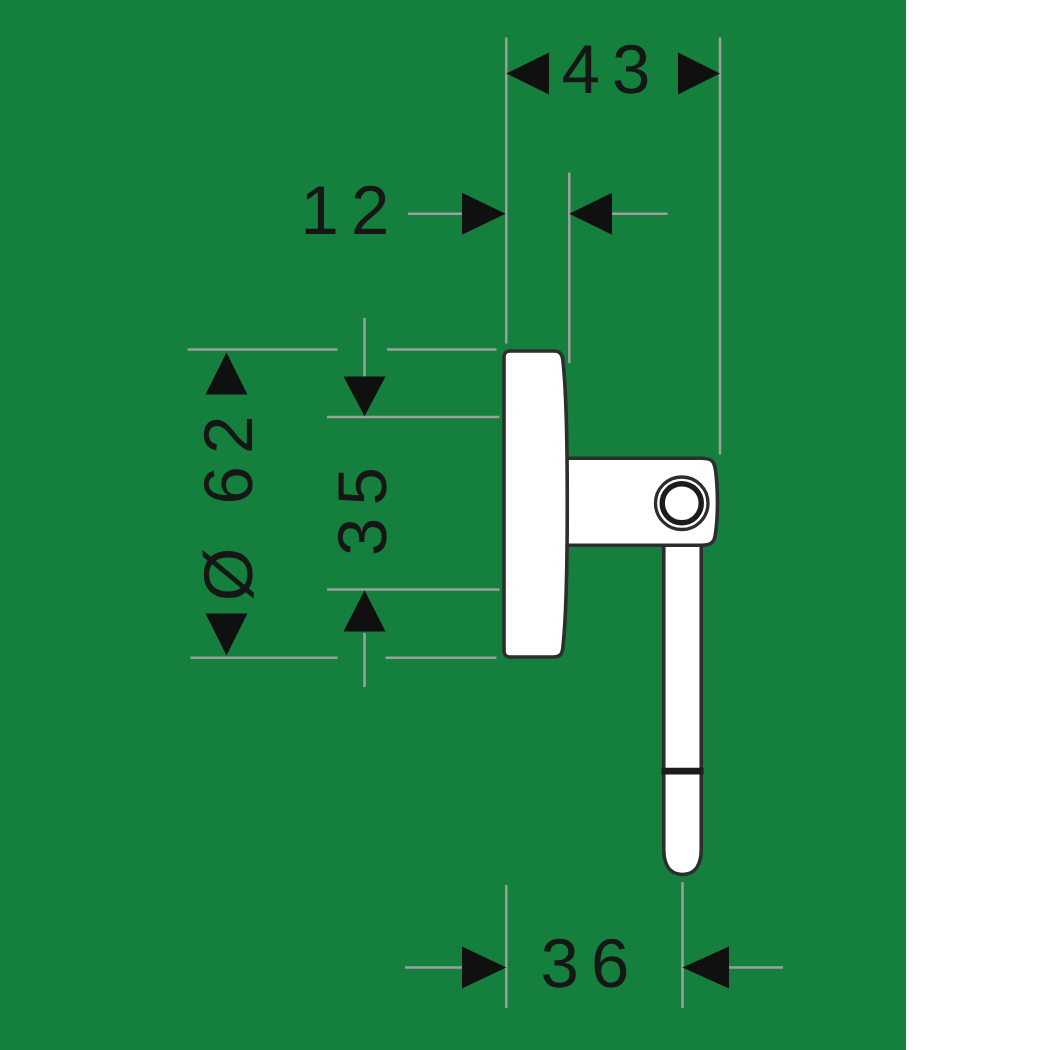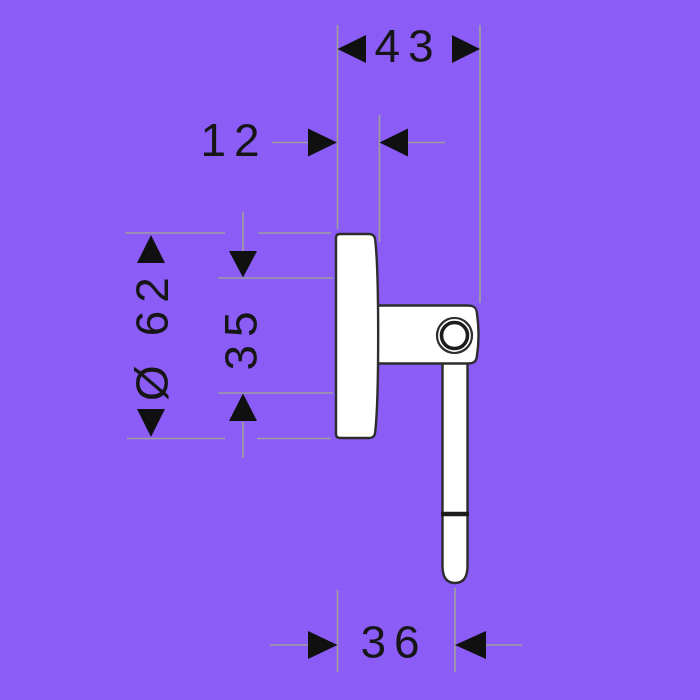--- a/index.html
+++ b/index.html
@@ -1,19 +1,19 @@
 <!DOCTYPE html>
 <html><head>
 <meta charset="utf-8">
 <style>
   html,body{margin:0;padding:0;background:#ffffff;}
   .stage{
     position:relative;
-    width:700px;height:700px;
-    background:#8b5cf6;
+    width:604px;height:700px;
+    background:#15803d;
     overflow:hidden;
     font-family:"Liberation Sans","DejaVu Sans",sans-serif;
   }
   svg{display:block;}
   .dim-text{
     font-family:"Liberation Sans","DejaVu Sans",sans-serif;
     font-size:46px;
     font-weight:400;
     letter-spacing:8px;
     fill:#161616;

